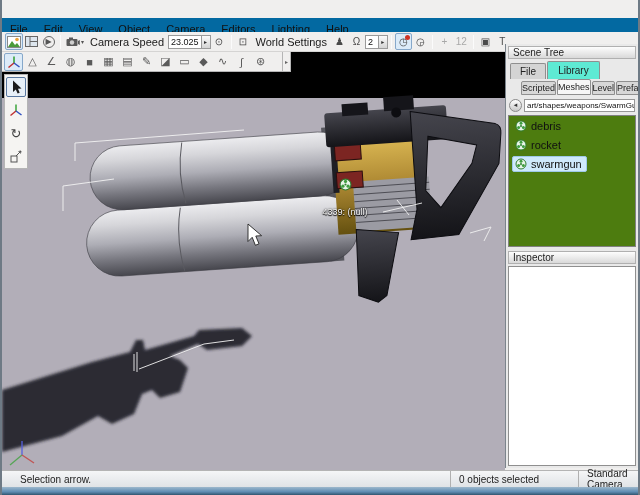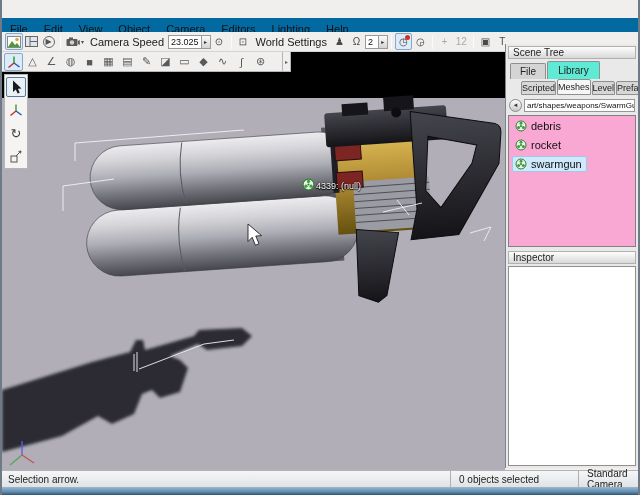--- a/index.html
+++ b/index.html
@@ -61,21 +61,21 @@
 
   
   .left-tools { position:absolute; left:2px; top:22px; width:24px; background:#f5f4f2;
     border:1px solid #b5b5b5; padding:2px 1px; display:flex; flex-direction:column; gap:3px; align-items:center; }
   .ltbtn { width:20px; height:20px; display:flex; align-items:center; justify-content:center;
     font-size:13px; color:#444; border:1px solid transparent; background:transparent; }
   .ltbtn.sel { border-color:#5a78a0; background:#e8f0f8; border-radius:2px; }
 
   
   .obj-label { position:absolute; left:300px; top:126px; width:86px; display:flex;
-    flex-direction:row; align-items:flex-end; gap:1px; pointer-events:none; }
+    flex-direction:column; align-items:center; gap:16px; pointer-events:none; }
   .obj-label .txt { font-size:9px; color:#f4f4f4; text-shadow:0 0 2px #000, 0 1px 1px #000; }
 
   
   .rightpanel { position:absolute; left:503px; top:44px; width:133px; height:424px;
     background:#e9e9e9; border-left:1px solid #7c848c;padding-left:36px; }
   .rp-header { position:absolute; left:2px; right:2px; height:13px;
     background:linear-gradient(180deg,#fdfdfd,#d9d9d9); border:1px solid #b0b0b0;
     font-size:10px; color:#222; line-height:11px; padding-left:4px; }
   .rp-h1 { top:2px; } .rp-h2 { top:207px; }
   .rp-tabs { position:absolute; left:4px; top:17px; height:18px; display:flex; align-items:flex-end; }
@@ -85,32 +85,32 @@
   .rp-subtabs { position:absolute; left:15px; right:2px; top:36px; height:15px; display:flex; align-items:flex-end; }
   .subtab { flex:1; font-size:9px; color:#222; text-align:center; padding:1px 0; background:#d7d7d7;
     border:1px solid #8f8f8f; border-radius:2px 2px 0 0; margin-right:1px; }
   .subtab.active { background:#f6f6f6; padding:2px 0; }
   .rp-pathrow { position:absolute; left:3px; right:3px; top:54px; height:14px; display:flex; align-items:center; gap:2px; }
   .backbtn { width:13px; height:13px; border-radius:50%; border:1px solid #8a8a8a;
     background:linear-gradient(180deg,#ffffff,#c8c8c8); font-size:7px; color:#333;
     display:flex; align-items:center; justify-content:center; flex:none; }
   .pathfield { flex:1; height:13px; background:#fff; border:1px solid #979797; font-size:8px;
     color:#111; line-height:11px; padding-left:2px; white-space:nowrap; overflow:hidden; }
-  .rp-list { position:absolute; left:2px; right:2px; top:71px; height:132px; background:#f9a8d4; border:1px solid #808080; }
+  .rp-list { position:absolute; left:2px; right:2px; top:71px; height:132px; background:#4d7c0f; border:1px solid #808080; }
   .mrow { height:19px; display:flex; align-items:center; padding-left:3px; }
   .mwrap { display:flex; align-items:center; gap:4px; padding:1px 4px 1px 2px; border:1px solid transparent; border-radius:2px; }
   .mwrap.on { background:#cfe9fb; border-color:#9ec9e8; }
   .mlabel { font-size:11px; color:#111; }
   .rp-body { position:absolute; left:2px; right:2px; top:222px; bottom:2px; background:#fff; border:1px solid #8f8f8f; }
 
   
   .statusbar { position:absolute; left:0; right:0; top:470px; height:17px;
     background:linear-gradient(180deg,#f5f6f7,#e0e3e6); border-top:1px solid #b4b4b4;
     display:flex; align-items:center; font-size:10px; color:#222; }
-  .sb-left { flex:1; padding-left:6px; }
+  .sb-left { flex:1; padding-left:18px; }
   .sb-mid { width:128px; border-left:1px solid #b0b0b0; padding-left:8px; height:100%; display:flex; align-items:center; }
   .sb-right { width:60px; border-left:1px solid #b0b0b0; padding-left:8px; height:100%; display:flex; align-items:center; }
   .bottomedge { position:absolute; left:0; right:0; top:487px; height:8px;
     background:linear-gradient(180deg,#9db8cc,#5f8cb3 60%,#31556f); }
 </style>
 </head>
 <body>
 
 <div class="win">
 

